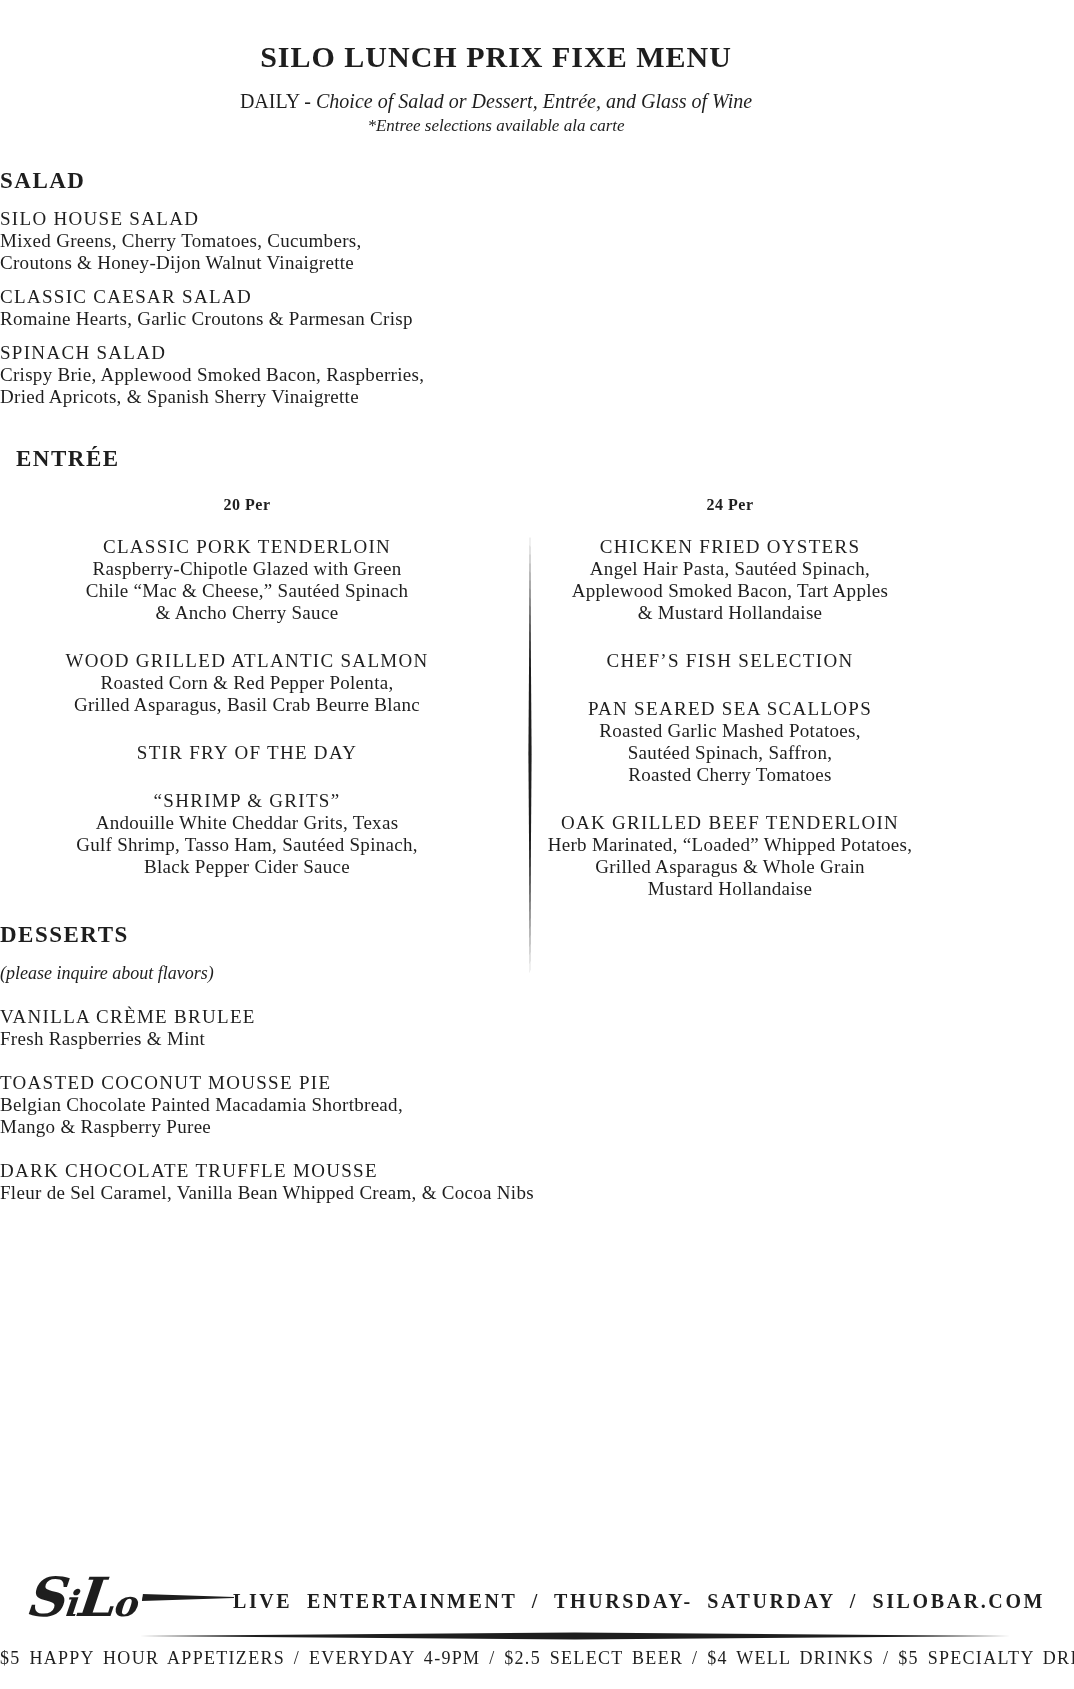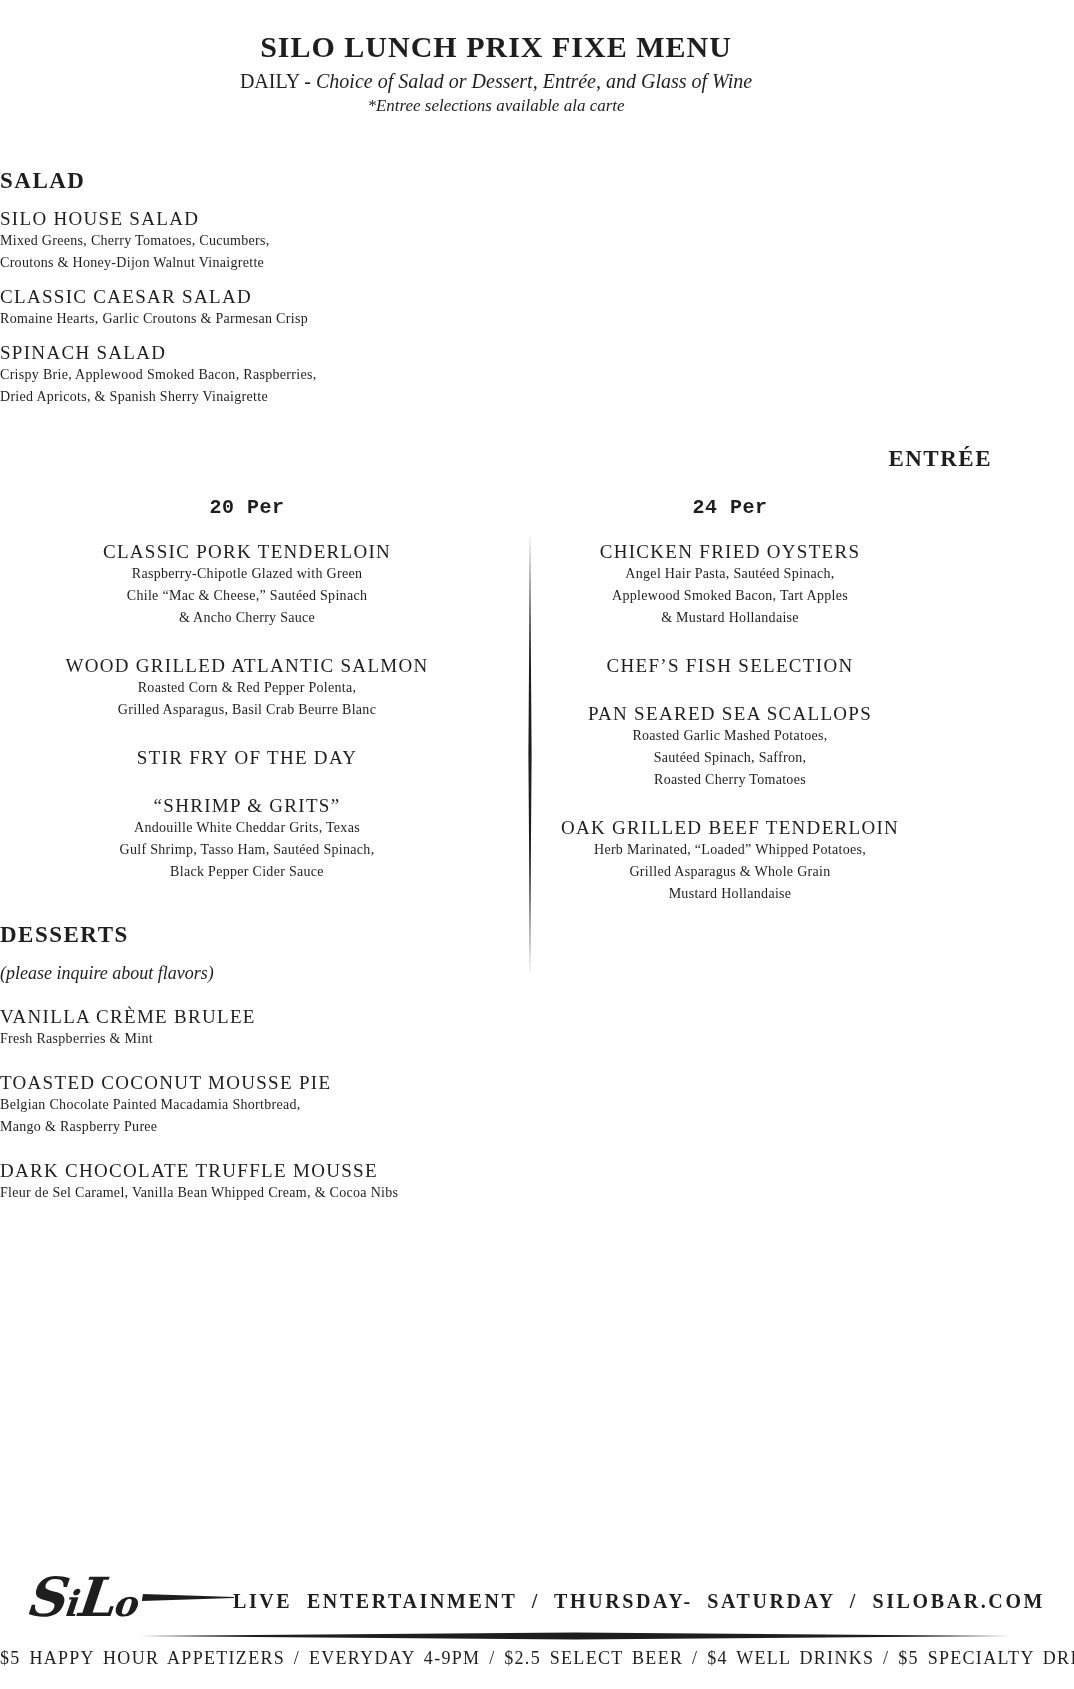--- a/index.html
+++ b/index.html
@@ -6,44 +6,44 @@
   .page {
     position:relative; width:1074px; height:1689px;
     background:#ffffff; color:#1e1e1e;
     font-family:"Liberation Serif", serif;
     overflow:hidden;
   }
   .content { position:absolute; left:0; top:0; width:992px; }
 
   
   .hdr { position:absolute; top:24px; left:0; width:100%; text-align:center; }
-  .title { font-size:30px; font-weight:bold; letter-spacing:1px; margin:6px; }
+  .title { font-size:30px; font-weight:bold; letter-spacing:1px; margin:16px; }
   .subtitle { font-size:20px; margin:3px 0 0; }
   .subtitle .it { font-style:italic; }
   .alacarte { font-size:17px; font-style:italic; margin:3px 0 0; }
 
   
   .section { position:absolute; left:0; width:100%; text-align:left; }
   .salad-section { top:168px; }
   .desserts-section { top:922px; }
   .section-heading { font-size:23px; font-weight:bold; letter-spacing:1.5px; margin:0 0 14px; }
   .menu-item { margin-bottom:12px; }
   .desserts-section .menu-item { margin-bottom:22px; }
   .item-name { font-size:19px; letter-spacing:1.3px; line-height:22px; }
-  .item-desc { font-size:14px; line-height:22px; letter-spacing:0.3px; white-space:pre-line; }
+  .item-desc { font-size:19px; line-height:22px; letter-spacing:0.3px; white-space:pre-line; }
   .item-note { font-size:18px; font-style:italic; line-height:22px; }
 
   
-  .entree-heading { position:absolute; top:446px; left:0; width:100%; text-align:right;
+  .entree-heading { position:absolute; top:446px; left:16px; width:100%; text-align:left;
     font-size:23px; font-weight:bold; letter-spacing:1.5px; margin:0; }
   .columns { position:absolute; top:496px; left:0; width:100%; }
   .col { position:absolute; top:0; text-align:center; }
   .col-left  { left:0;     width:494px; }
   .col-right { left:532px; width:396px; }
-  .price-label { font-size:20px; font-weight:bold; letter-spacing:0.5px; margin:0 0 22px;font-family:Liberation Mono, monospace; }
+  .price-label { font-size:16px; font-weight:bold; letter-spacing:0.5px; margin:0 0 22px; }
   .col .menu-item { margin-bottom:26px; }
   .col-divider { position:absolute; left:527px; top:37px; }
 
   
   .logo { position:absolute; left:30px; top:1570px; white-space:nowrap;
     font-family:"DejaVu Serif", serif; font-style:italic; font-weight:bold;
     transform:skewX(-8deg); }
   .logo .lg { font-size:54px; line-height:54px; letter-spacing:-2px; }
   .logo .sm { font-size:36px; line-height:54px; letter-spacing:-1px; }
   .logo-swoosh { display:inline-block; width:92px; height:7px; background:#1e1e1e;

